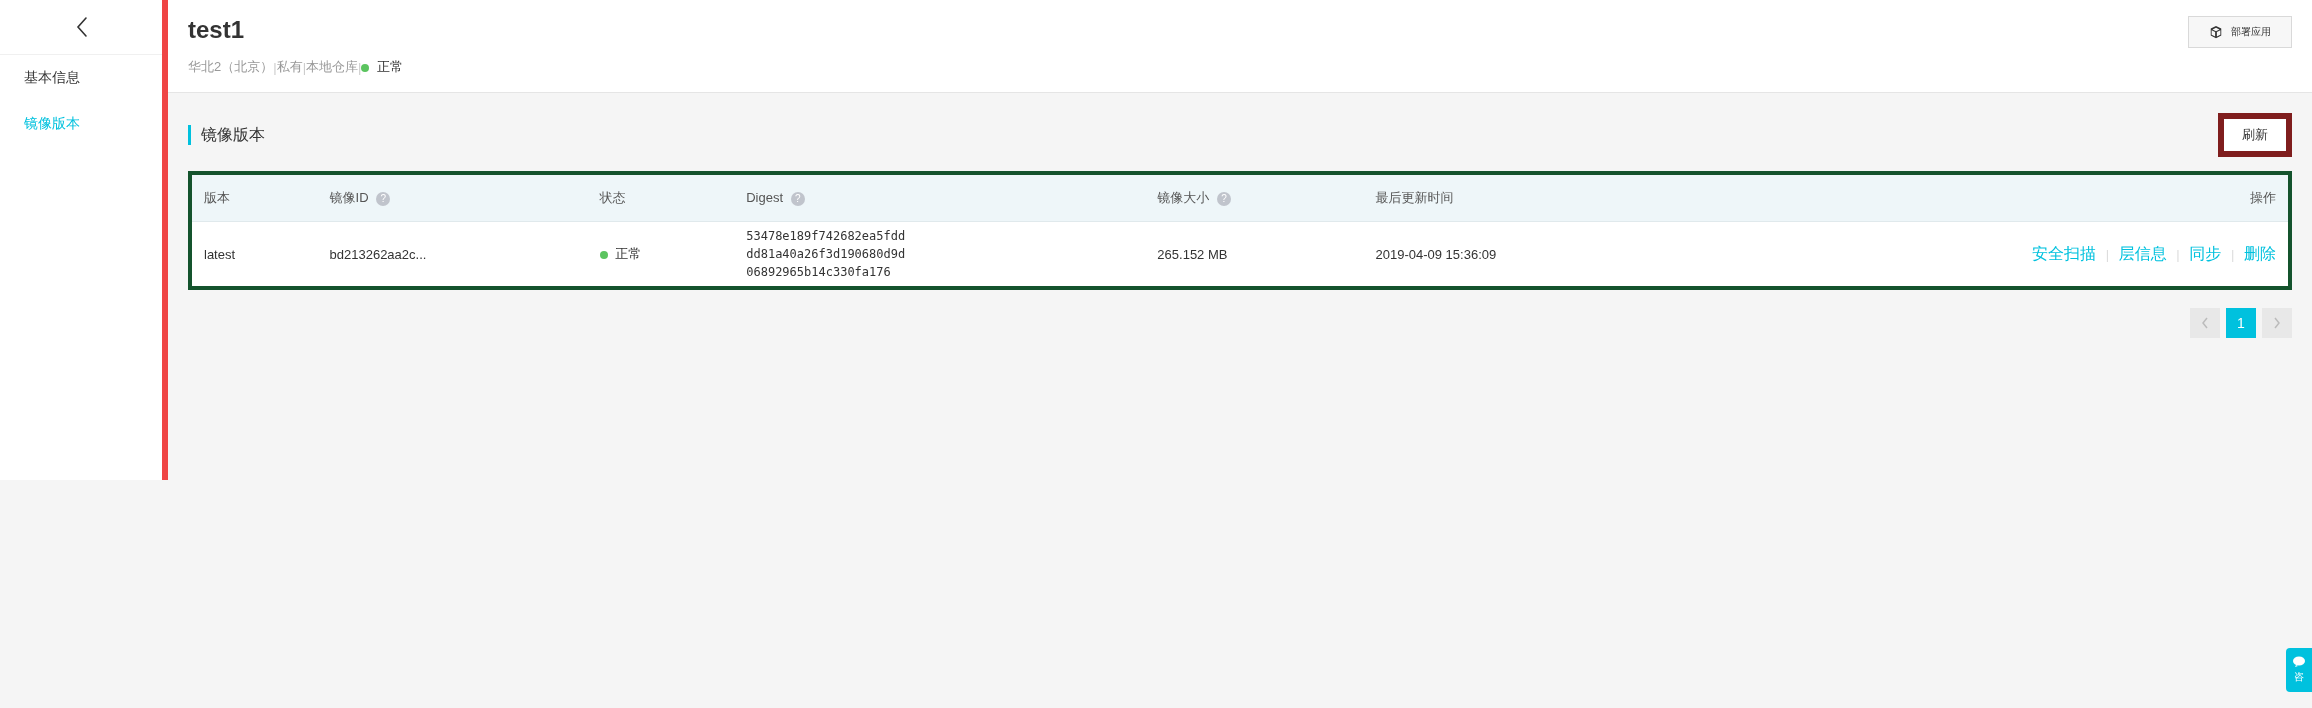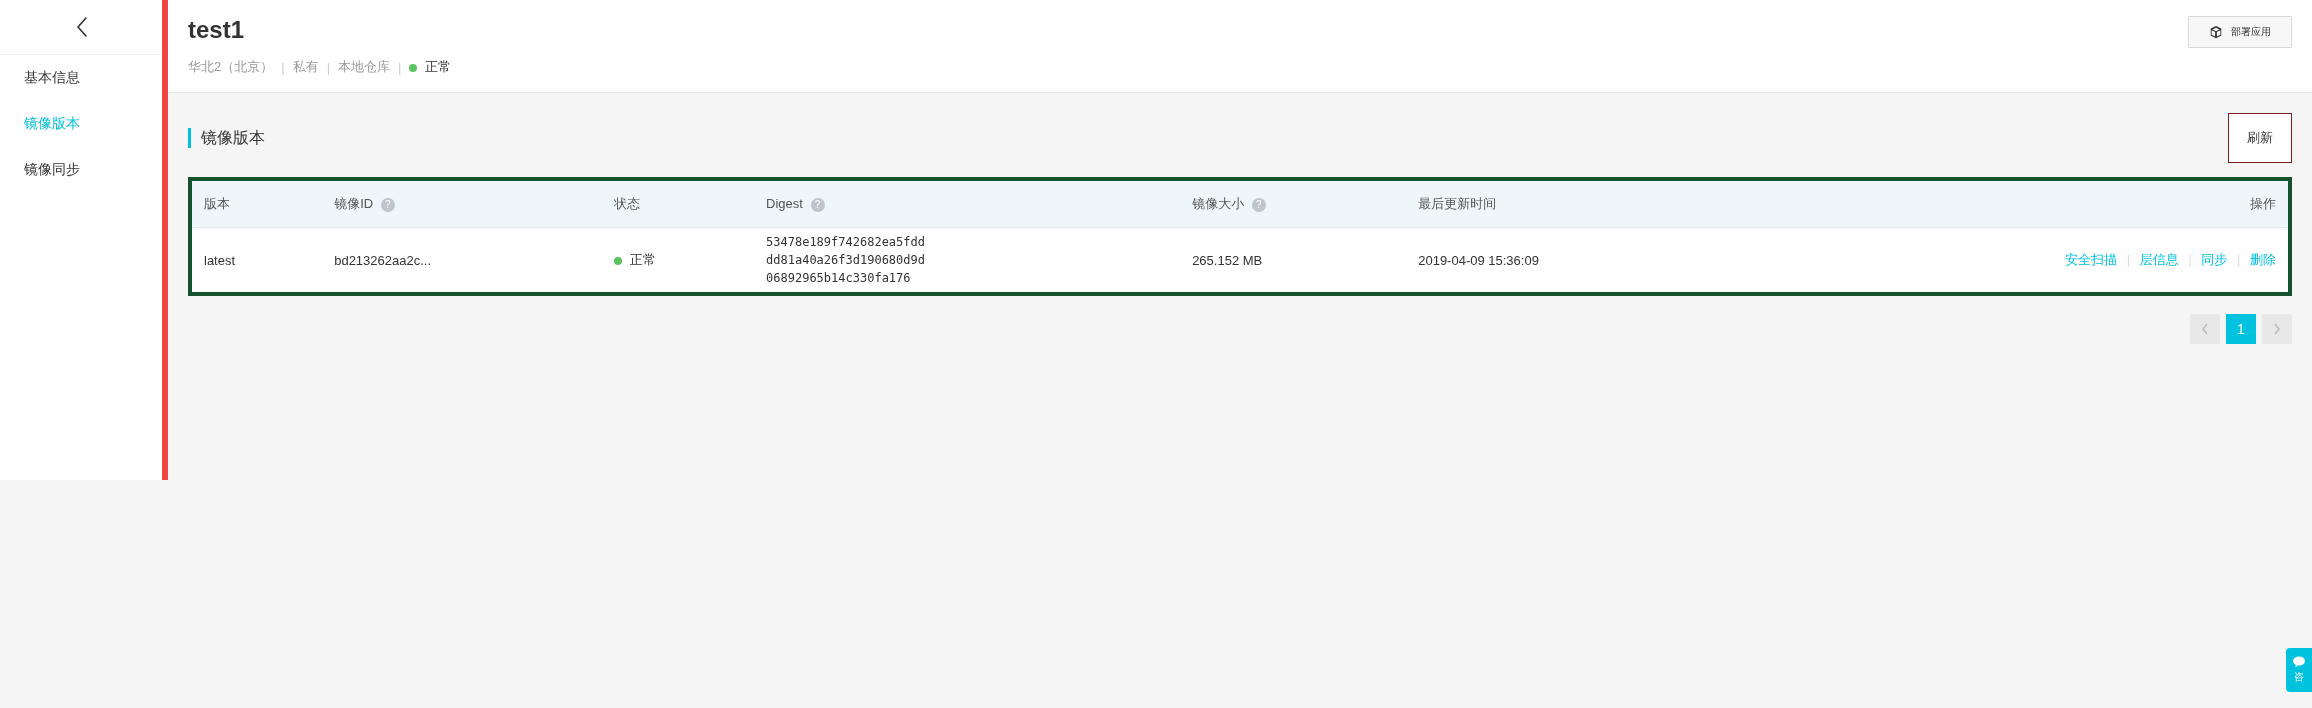--- a/index.html
+++ b/index.html
@@ -60,21 +60,20 @@
       font-size: 24px;
       font-weight: 600;
       color: #333;
       margin-bottom: 14px;
     }
     .breadcrumb {
       font-size: 13px;
       color: #999;
       display: flex;
       align-items: center;
-      gap: 8px;
     }
     .breadcrumb-sep {
       color: #ccc;
     }
     .status-dot {
       display: inline-block;
       width: 8px;
       height: 8px;
       border-radius: 50%;
       background: #5bc45f;
@@ -118,22 +117,22 @@
       height: 20px;
       background: #00c1de;
     }
     .section-title {
       font-size: 16px;
       font-weight: 500;
       color: #333;
     }
     .refresh-btn {
       background: #fff;
-      border: 1px solid #7f1d1d;
-      padding: 15px 18px;
+      border: 6px solid #7f1d1d;
+      padding: 7px 18px;
       cursor: pointer;
       font-size: 13px;
       color: #333;
     }
     .table {
       width: 100%;
       border-collapse: collapse;
       background: #fff;
       border: 4px solid #14532d;
     }
@@ -175,21 +174,21 @@
     .digest-cell {
       font-family: monospace;
       font-size: 12px;
       line-height: 1.5;
       word-break: break-all;
       max-width: 160px;
     }
     .action-link {
       color: #00c1de;
       cursor: pointer;
-      font-size: 13px;
+      font-size: 16px;
     }
     .action-sep {
       color: #ddd;
       margin: 0 6px;
     }
     .pagination {
       display: flex;
       justify-content: flex-end;
       gap: 6px;
       margin-top: 18px;
@@ -239,23 +238,20 @@
     <div class="sidebar-back">
       <svg width="13" height="22" viewBox="0 0 13 22" fill="none">
         <path d="M11 2L3 11L11 20" stroke="#333" stroke-width="1.6" stroke-linecap="round"></path>
       </svg>
     </div>
     <div class="sidebar-item">
       <span>基本信息</span>
     </div>
     <div class="sidebar-item active">
       <span>镜像版本</span>
-    </div>
-    <div class="sidebar-item">
-      <span>镜像同步</span>
     </div>
   </div>
 
   <div class="main">
     <div class="header">
       <div class="header-left">
         <h1 class="page-title">test1</h1>
         <div class="breadcrumb">
           <span>华北2（北京）</span>
           <span class="breadcrumb-sep">|</span>

